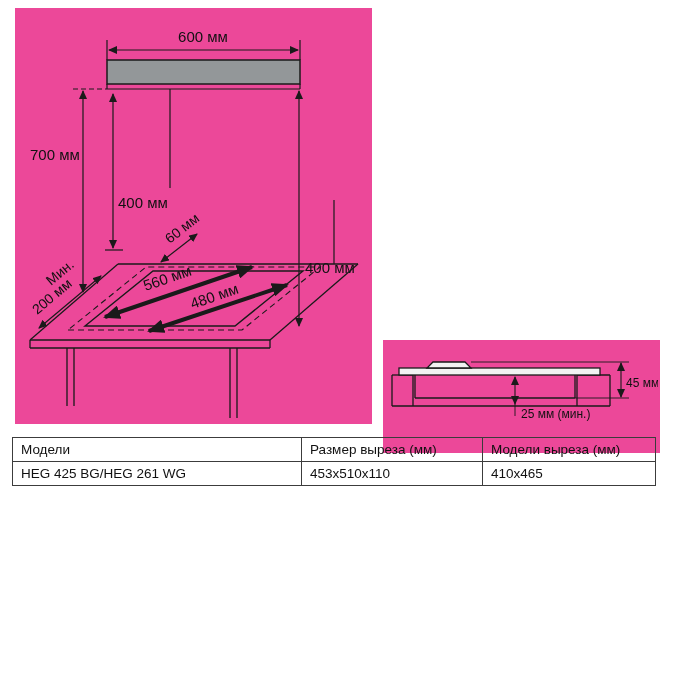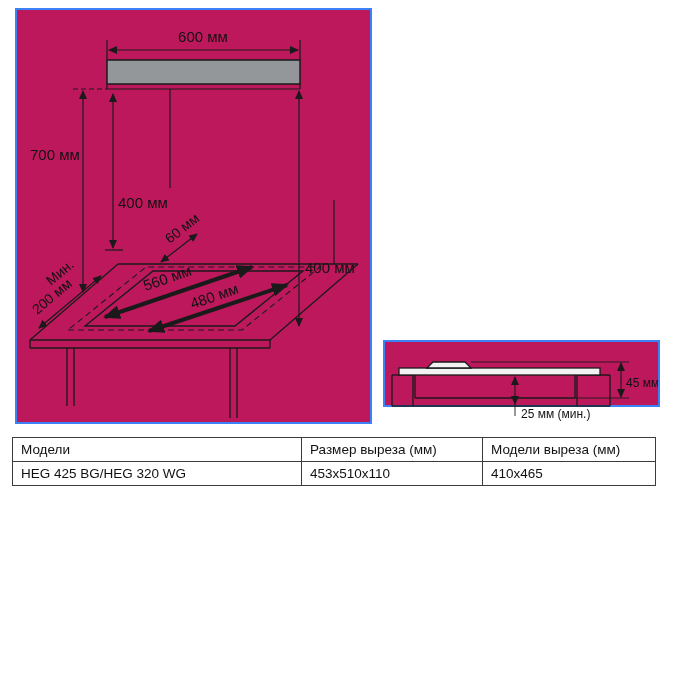--- a/index.html
+++ b/index.html
@@ -1,19 +1,19 @@
 <!DOCTYPE html>
 <html><head>
 <meta charset="utf-8">
 <style>
   html,body{margin:0;padding:0;background:#fff;}
   body{width:700px;height:700px;position:relative;font-family:"Liberation Sans",sans-serif;color:#111;}
-  .panel{position:absolute;background:#be185d;border:2px solid #3b82f6;box-sizing:border-box;text-align:right;}
+  .panel{position:absolute;background:#ec4899;border:2px solid #ec4899;box-sizing:border-box;text-align:right;}
   #main-panel{left:15px;top:8px;width:357px;height:416px;}
-  #section-panel{left:383px;top:340px;width:277px;height:67px;}
+  #section-panel{left:383px;top:340px;width:277px;height:113px;}
   svg{display:block;}
   svg text{font-family:"Liberation Sans",sans-serif;fill:#111;}
   .dim-label{font-size:15px;}
   .dim-label-small{font-size:14px;}
   .sec-label{font-size:12px;}
   #spec-table-wrap{position:absolute;left:12px;top:437px;width:644px;}
   table{border-collapse:collapse;width:644px;font-size:13.5px;table-layout:fixed;}
   th,td{border:1px solid #3c3c3c;padding:2px 8px;text-align:left;font-weight:400;height:19px;overflow:hidden;white-space:nowrap;}
 </style>
 </head>
@@ -140,19 +140,19 @@
       </colgroup>
     <thead>
       <tr>
         <th>Модели</th>
         <th>Размер выреза (мм)</th>
         <th>Модели выреза (мм)</th>
       </tr>
     </thead>
     <tbody>
       <tr>
-        <td>HEG 425 BG/HEG 320 WG</td>
+        <td>HEG 425 BG/HEG 261 WG</td>
         <td>453x510x110</td>
         <td>410x465</td>
       </tr>
     </tbody>
   </table>
 </div>
 
 </body></html>

